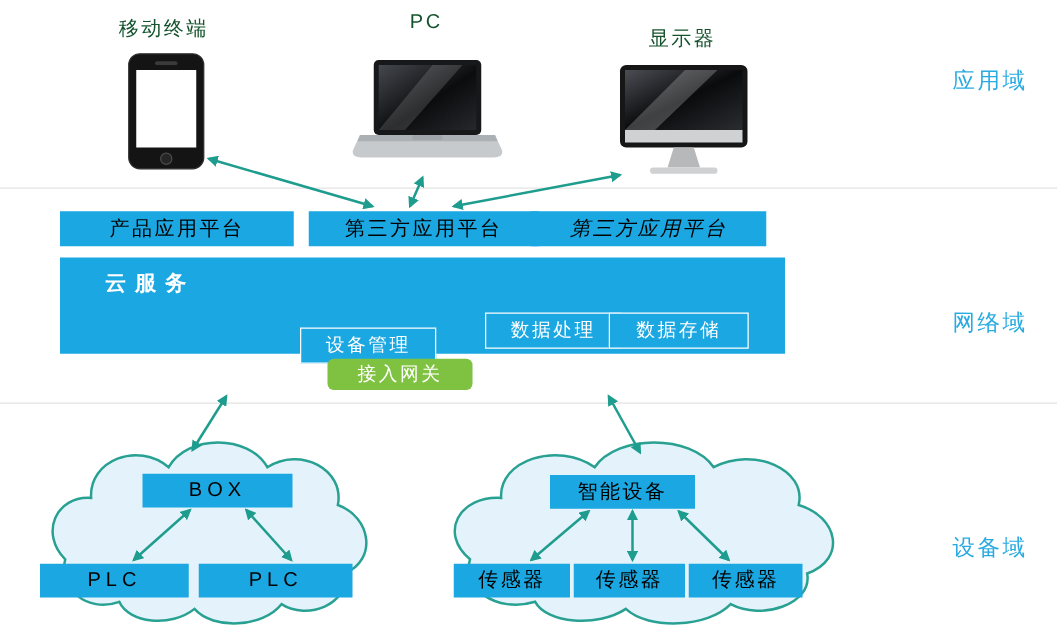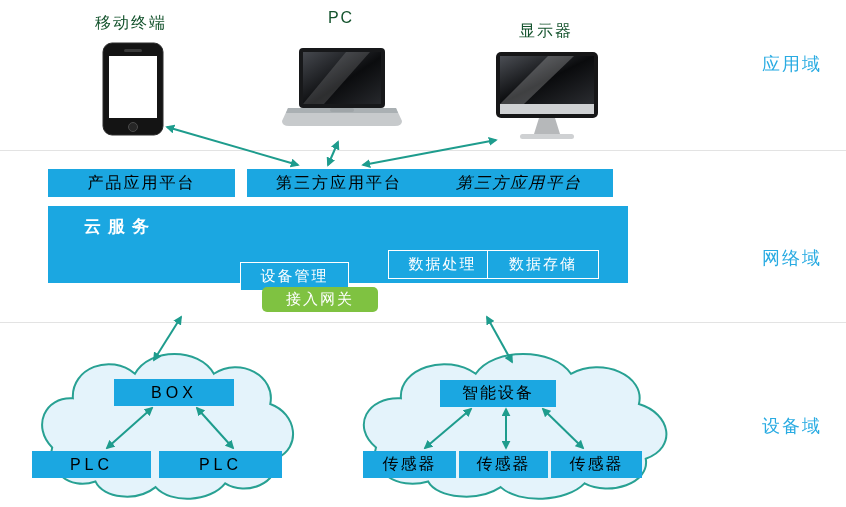--- a/index.html
+++ b/index.html
@@ -24,21 +24,21 @@
 </head>
 <body>
 
 <div class="stage">
 
   <div class="divider" style="top:150px;"></div>
   <div class="divider" style="top:322px;"></div>
 
   <div class="domain-label" style="top:52px;">应用域</div>
   <div class="domain-label" style="top:246px;">网络域</div>
-  <div class="domain-label" style="top:414px;">设备域</div>
+  <div class="domain-label" style="top:426px;">设备域</div>
 
   <div class="dev-label" style="left:131px;top:13px;">移动终端</div>
   <div class="dev-label" style="left:341px;top:9px;">PC</div>
   <div class="dev-label" style="left:546px;top:21px;">显示器</div>
 
   <svg class="icon" style="left:100px;top:42px;" width="66" height="94" viewBox="0 0 66 94">
     <rect x="3" y="1" width="60" height="92" rx="9" fill="#141414" stroke="#2d2d2d"></rect>
     <rect x="9" y="14" width="48" height="62" fill="#ffffff"></rect>
     <rect x="24" y="7" width="18" height="3" rx="1.5" fill="#3a3a3a"></rect>
     <circle cx="33" cy="85" r="4.5" fill="#262626" stroke="#4a4a4a"></circle>

